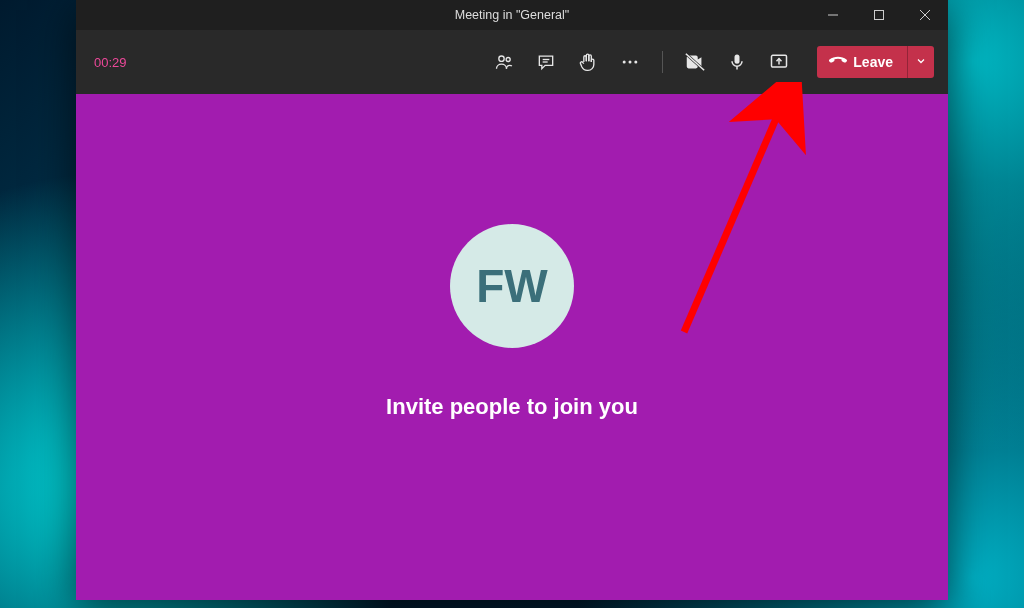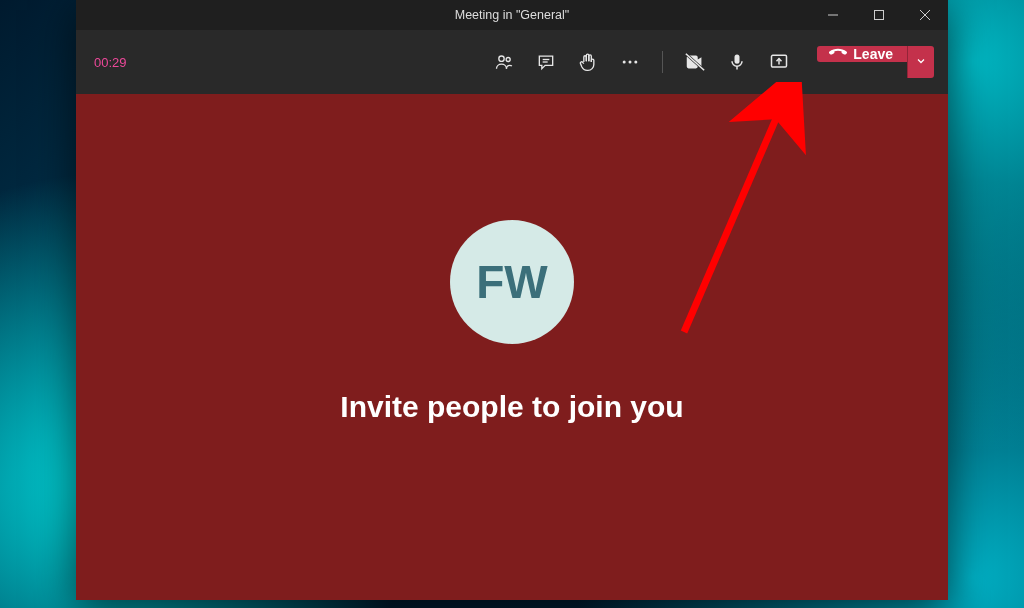--- a/index.html
+++ b/index.html
@@ -94,21 +94,21 @@
     background: #555;
     margin: 0 2px;
   }
   .leave-group {
     display: flex;
     margin-left: 8px;
   }
   .leave-btn {
     background: #c4314b;
     color: #fff;
-    height: 16px;
+    height: 32px;
     padding: 0 14px 0 12px;
     display: flex;
     align-items: center;
     gap: 6px;
     font-size: 14px;
     font-weight: 600;
     border-radius: 3px 0 0 3px;
     cursor: pointer;
   }
   .leave-chevron {
@@ -120,42 +120,42 @@
     justify-content: center;
     border-left: 1px solid rgba(0,0,0,0.25);
     border-radius: 0 3px 3px 0;
     cursor: pointer;
   }
   
   .stage {
     position: absolute;
     top: 94px;
     left: 0; right: 0; bottom: 0;
-    background: #7f1d1d;
+    background: #a21caf;
     display: flex;
     flex-direction: column;
     align-items: center;
     justify-content: center;
   }
   .avatar {
     width: 124px;
     height: 124px;
     border-radius: 50%;
     background: #d5eae7;
     display: flex;
     align-items: center;
     justify-content: center;
     color: #3b6f7a;
     font-size: 46px;
     font-weight: 600;
     margin-top: -50px;
   }
   .invite-text {
     color: #fff;
-    font-size: 30px;
+    font-size: 22px;
     font-weight: 600;
     margin-top: 46px;
   }
   
   .arrow {
     position: absolute;
     pointer-events: none;
   }
 </style>
 </head>

